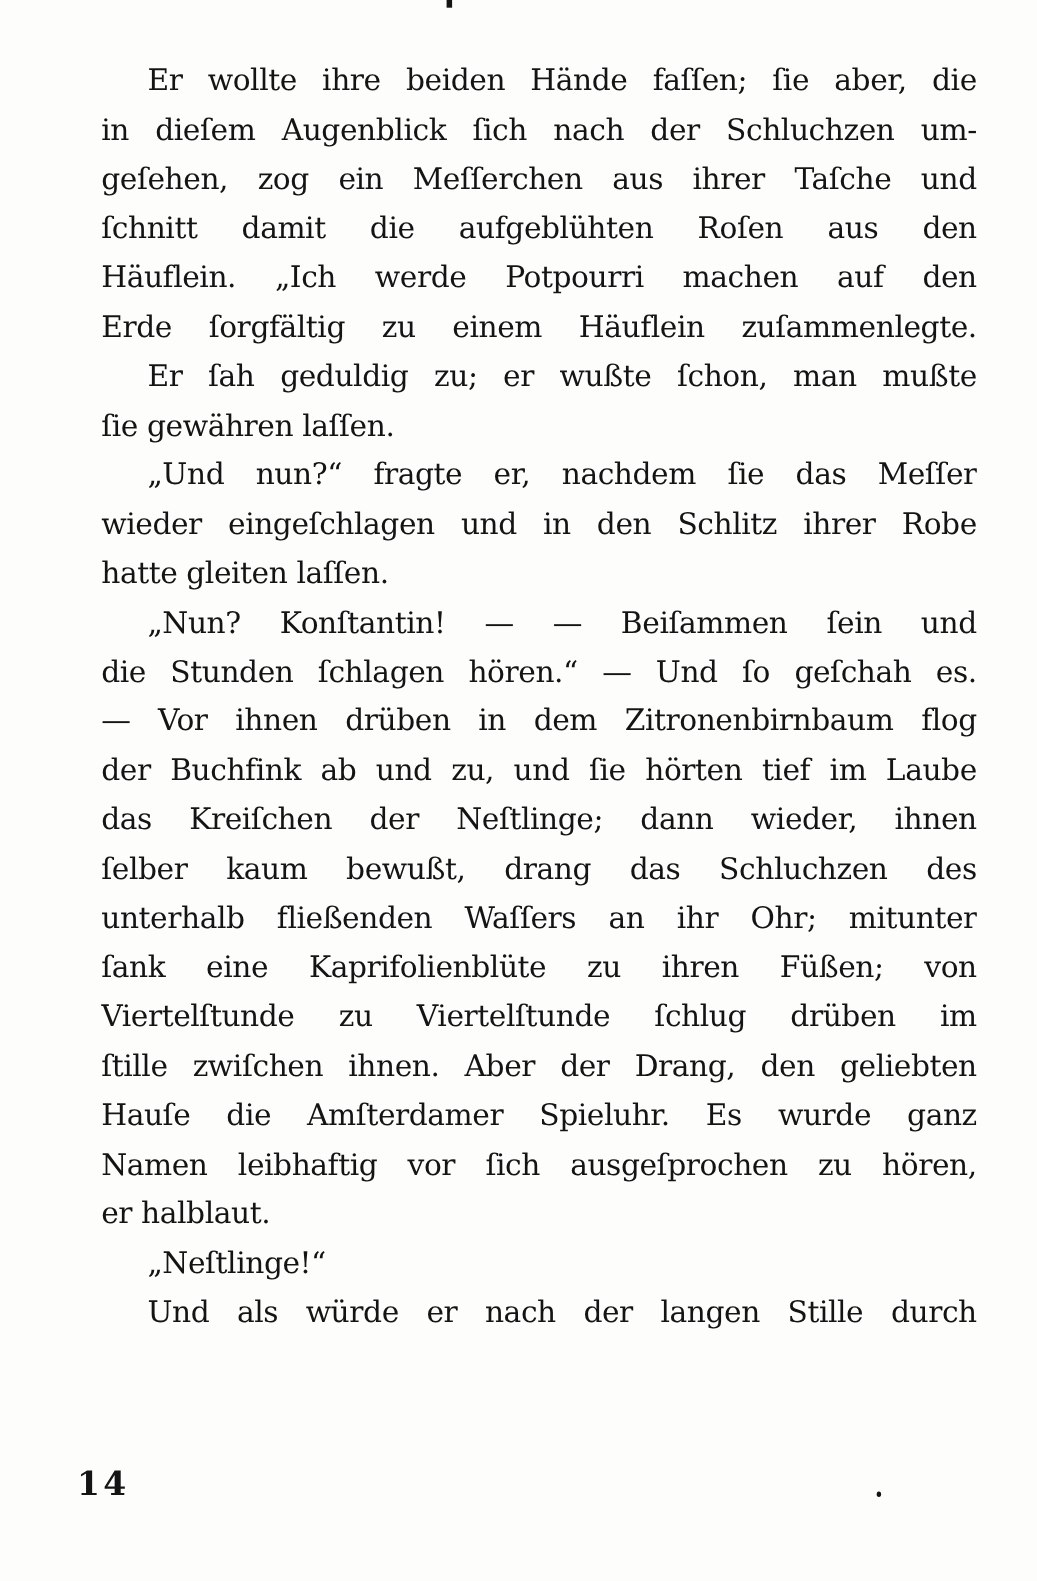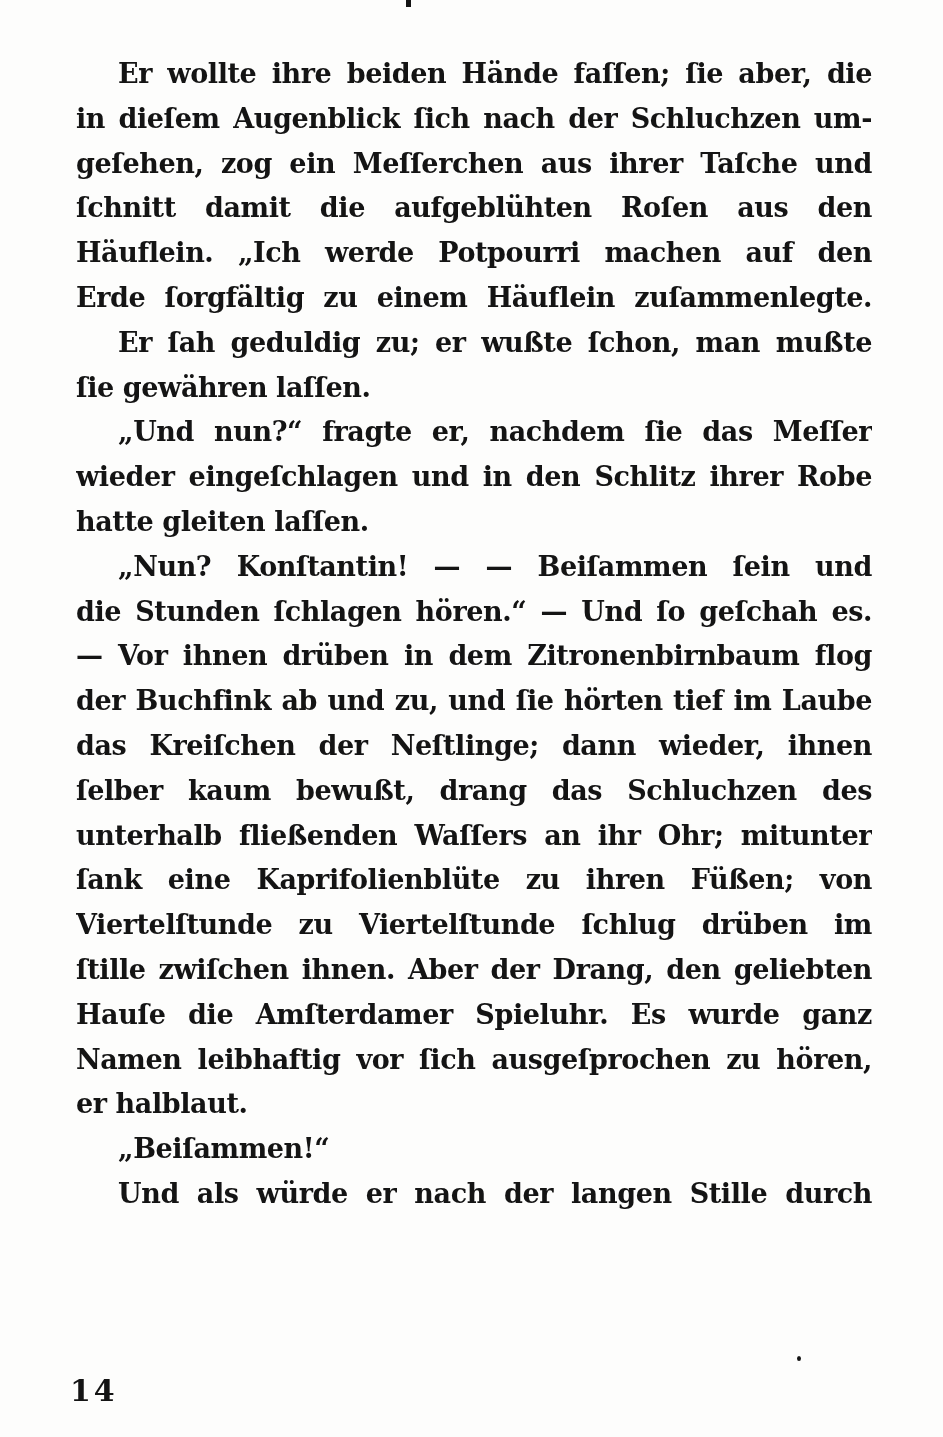--- a/index.html
+++ b/index.html
@@ -12,25 +12,25 @@
     width: 943px;
     height: 1437px;
     margin: 0 auto;
     background: #fdfdfc;
     overflow: hidden;
     color: #141414;
     font-family: "DejaVu Serif", serif;
   }
   .text-block {
     position: absolute;
-    left: 76px;
+    left: 92px;
     top: 52px;
     width: 796px;
     font-size: 27px;
-    font-weight: bold;
+    font-weight: normal;
     line-height: 44.8px;
     letter-spacing: -0.4px;
   }
   .line {
     height: 44.8px;
     text-align: justify;
     text-align-last: left;
     overflow: hidden;
   }
   .line.justify {
@@ -40,21 +40,20 @@
     text-indent: 42px;
   }
   .page-number {
     position: absolute;
     left: 70px;
     top: 1332px;
     font-size: 30px;
     font-weight: bold;
     letter-spacing: 3px;
     color: #141414;
-    margin-top: 41px;
   }
   .artifact {
     position: absolute;
     background: #141414;
   }
   .artifact.top-tick {
     left: 406px;
     top: 0;
     width: 5px;
     height: 7px;
@@ -90,18 +89,18 @@
       <div class="line justify">der Buchfink ab und zu, und ſie hörten tief im Laube</div>
       <div class="line justify">das Kreiſchen der Neſtlinge; dann wieder, ihnen</div>
       <div class="line justify">ſelber kaum bewußt, drang das Schluchzen des</div>
       <div class="line justify">unterhalb fließenden Waſſers an ihr Ohr; mitunter</div>
       <div class="line justify">ſank eine Kaprifolienblüte zu ihren Füßen; von</div>
       <div class="line justify">Viertelſtunde zu Viertelſtunde ſchlug drüben im</div>
       <div class="line justify">ſtille zwiſchen ihnen. Aber der Drang, den geliebten</div>
       <div class="line justify">Hauſe die Amſterdamer Spieluhr. Es wurde ganz</div>
       <div class="line justify">Namen leibhaftig vor ſich ausgeſprochen zu hören,</div>
       <div class="line">er halblaut.</div>
-      <div class="line indent">„Beiſammen!“</div>
+      <div class="line indent">„Neſtlinge!“</div>
       <div class="line indent justify">Und als würde er nach der langen Stille durch</div>
     </div>
   <div class="page-number">14</div>
   <div class="artifact bottom-speck"></div>
 </div>
 
 </body></html>

